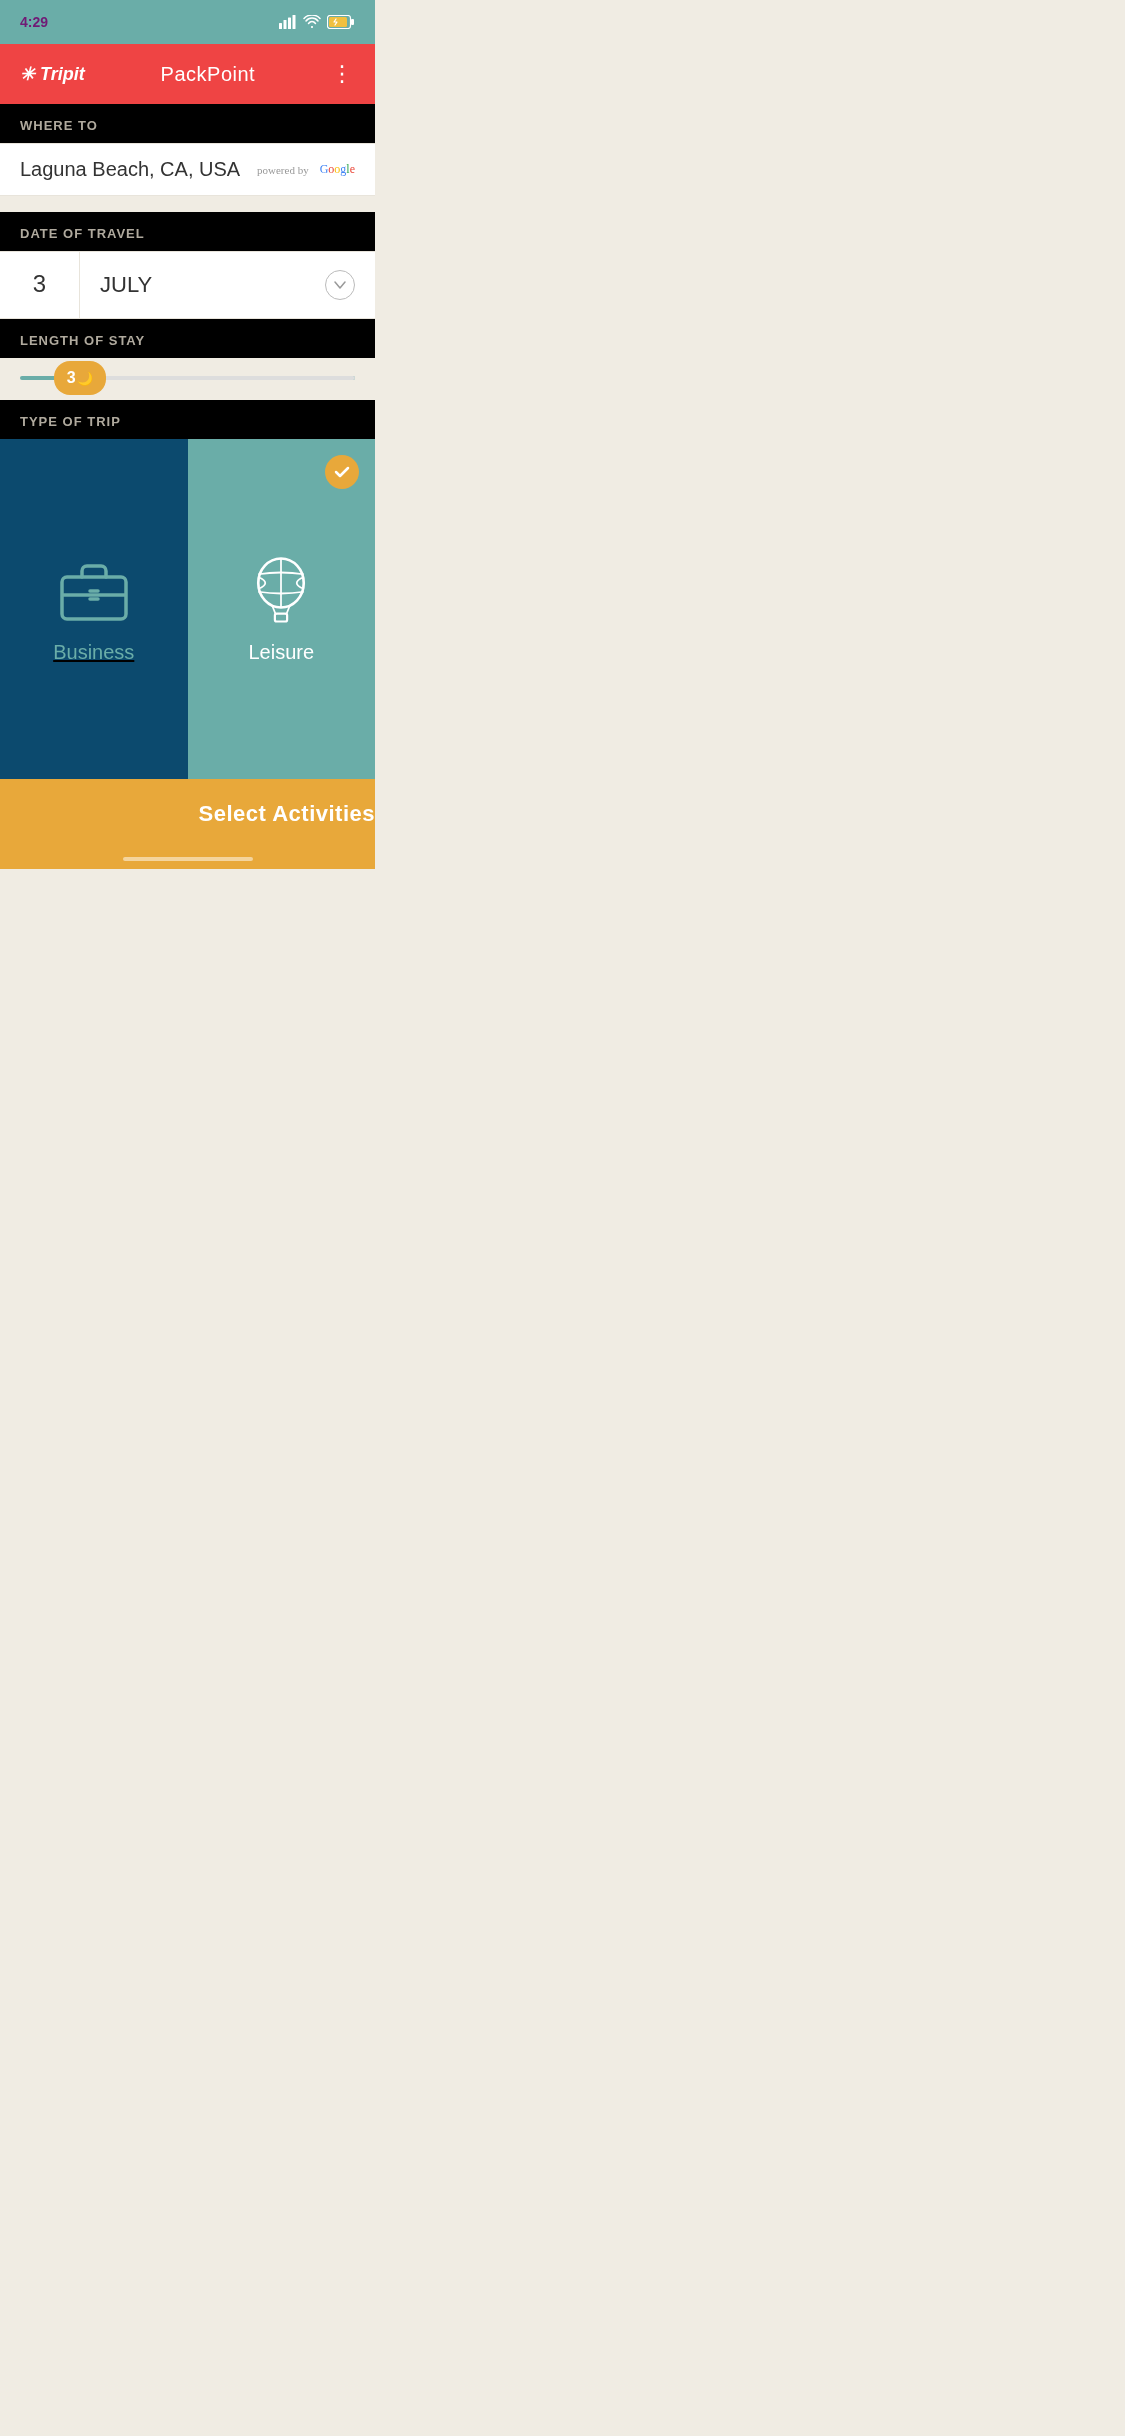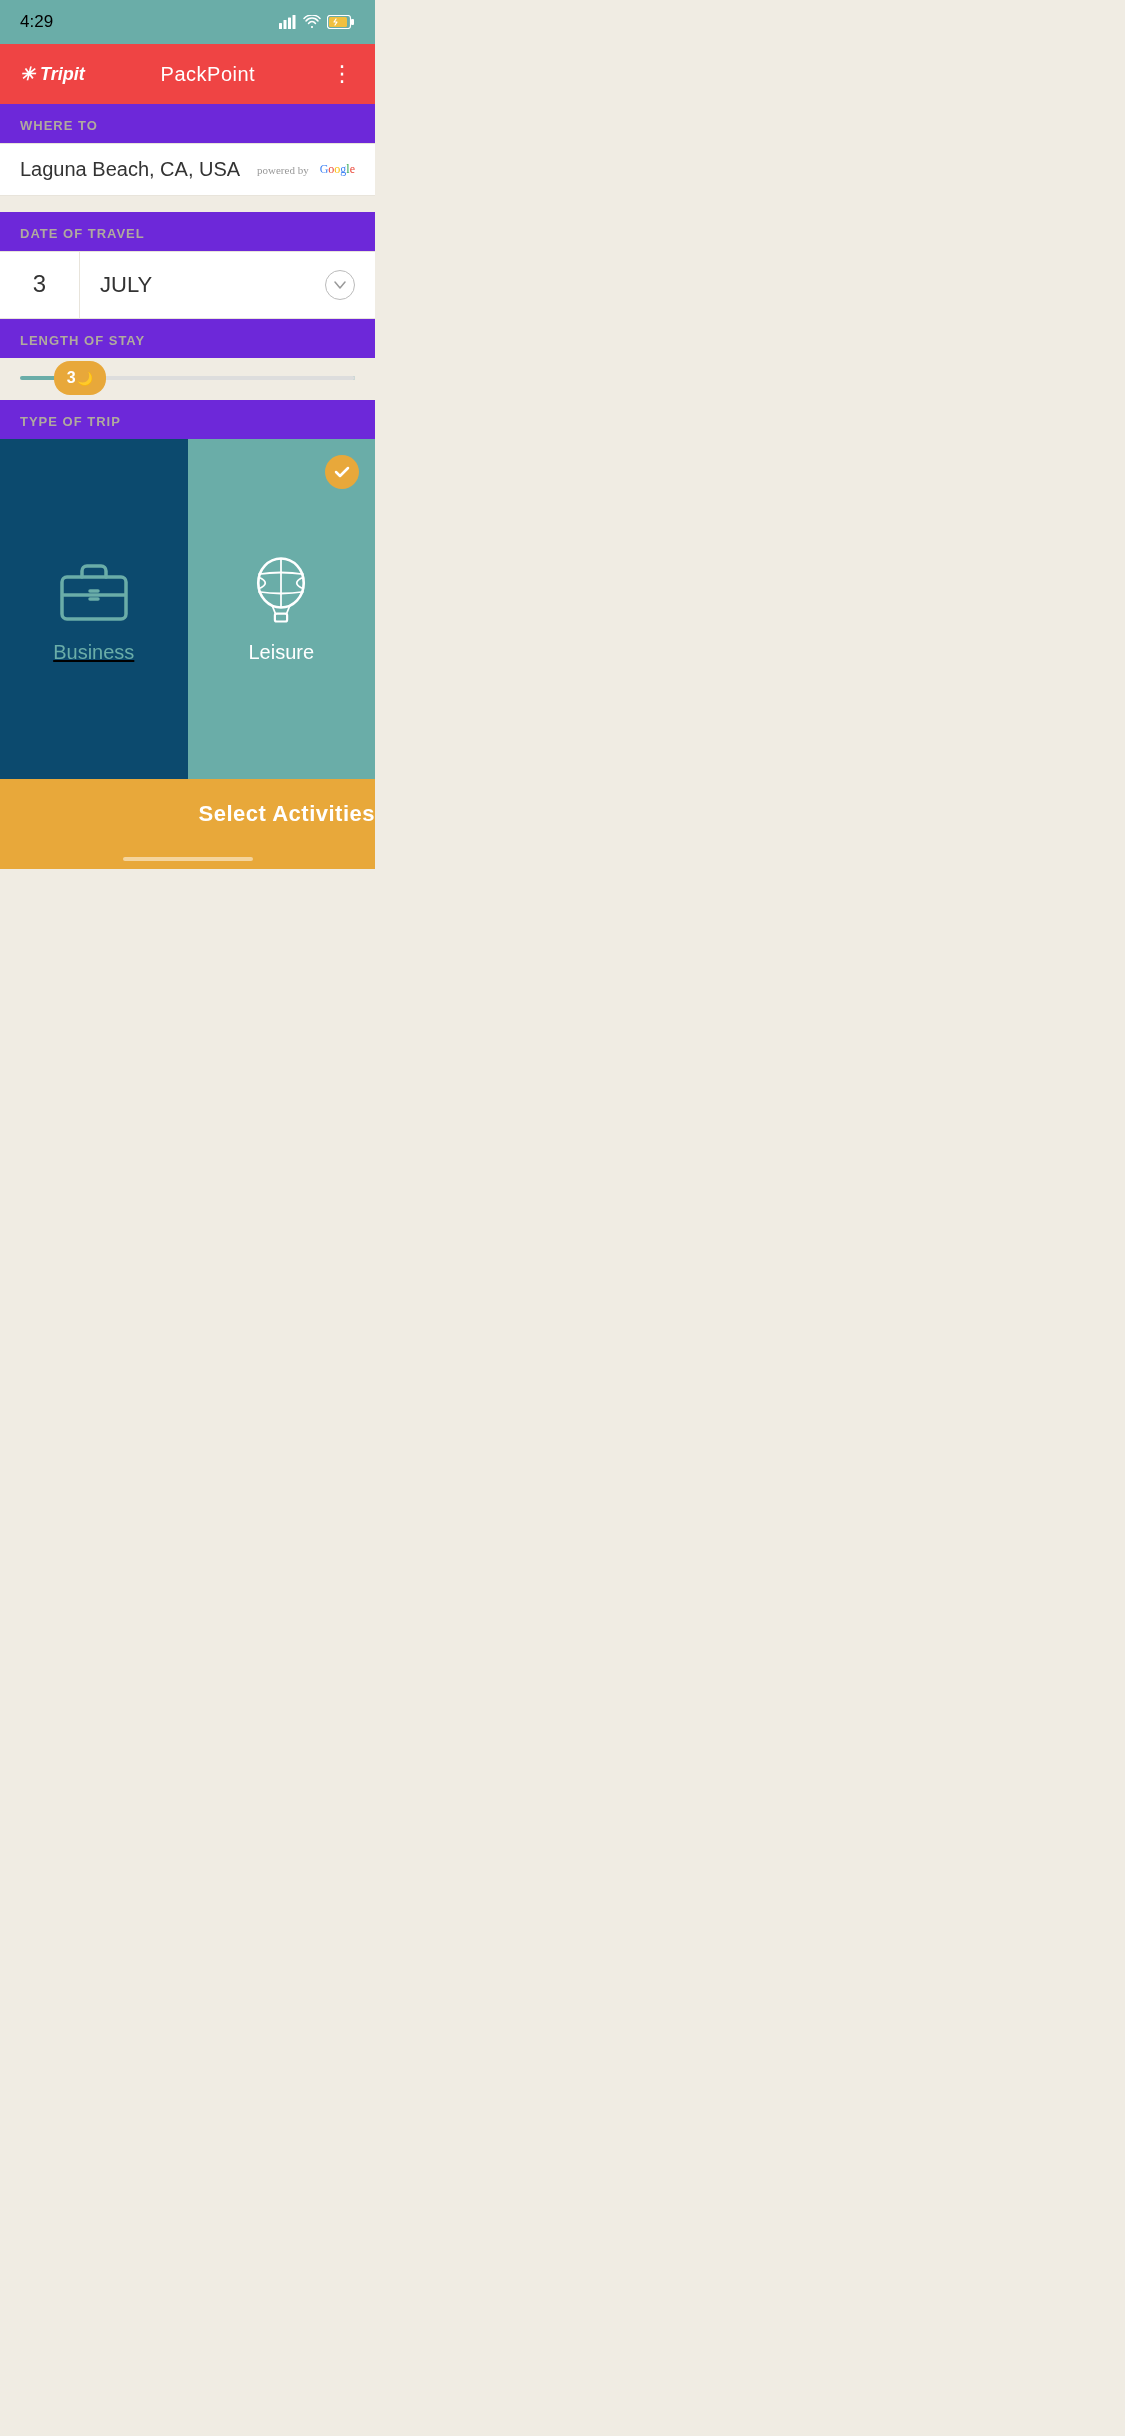--- a/index.html
+++ b/index.html
@@ -17,23 +17,23 @@
     .status-bar {
       background: #6aada8;
       height: 44px;
       display: flex;
       align-items: center;
       justify-content: space-between;
       padding: 0 20px;
     }
 
     .status-time {
-      color: #000000;
-      font-size: 17px;
-      font-weight: 400;
+      color: #701a75;
+      font-size: 14px;
+      font-weight: 700;
     }
 
     .status-icons {
       display: flex;
       align-items: center;
       gap: 6px;
     }
 
     
     .app-header {
@@ -61,21 +61,21 @@
 
     .menu-dots {
       color: white;
       font-size: 22px;
       letter-spacing: 2px;
       cursor: pointer;
     }
 
     
     .section-label {
-      background: #6d28d9;
+      background: #000000;
       padding: 14px 20px 10px;
       font-size: 13px;
       font-weight: 600;
       color: #b0aa9e;
       letter-spacing: 1px;
     }
 
     
     .where-to-section {
       background: #f0ece3;

